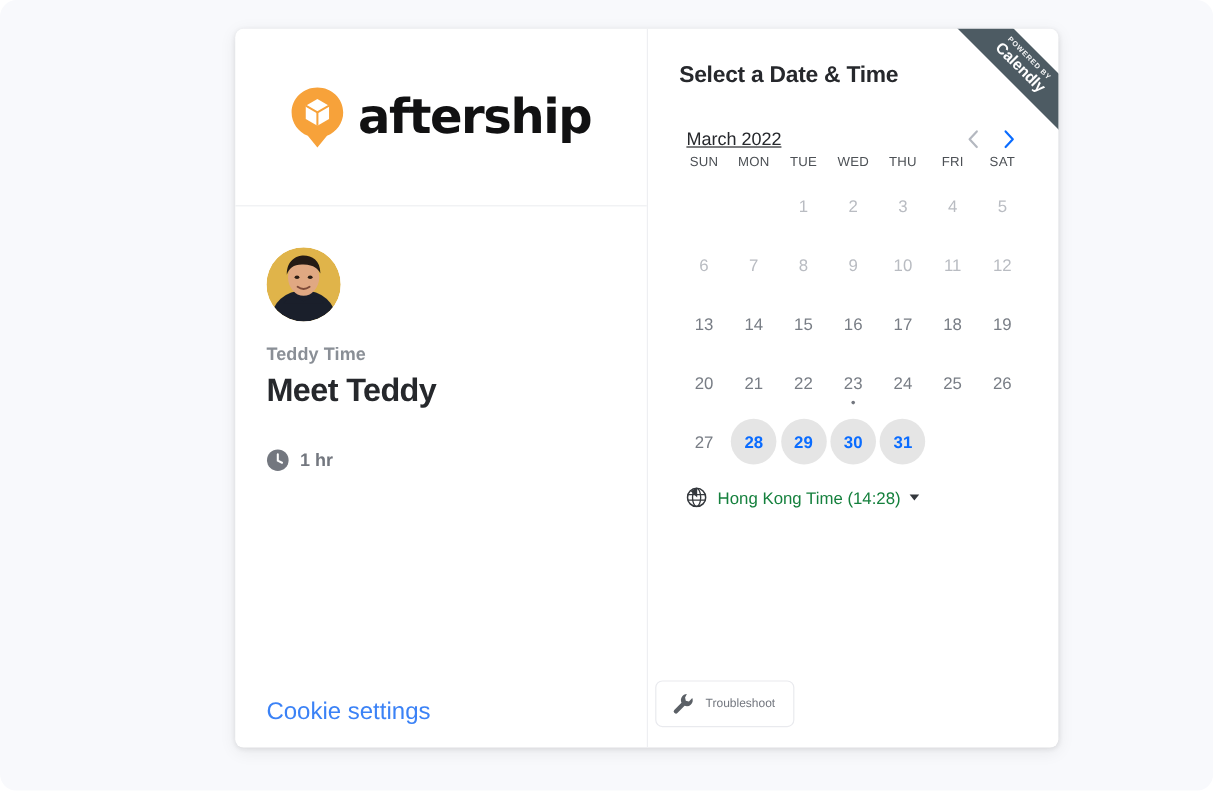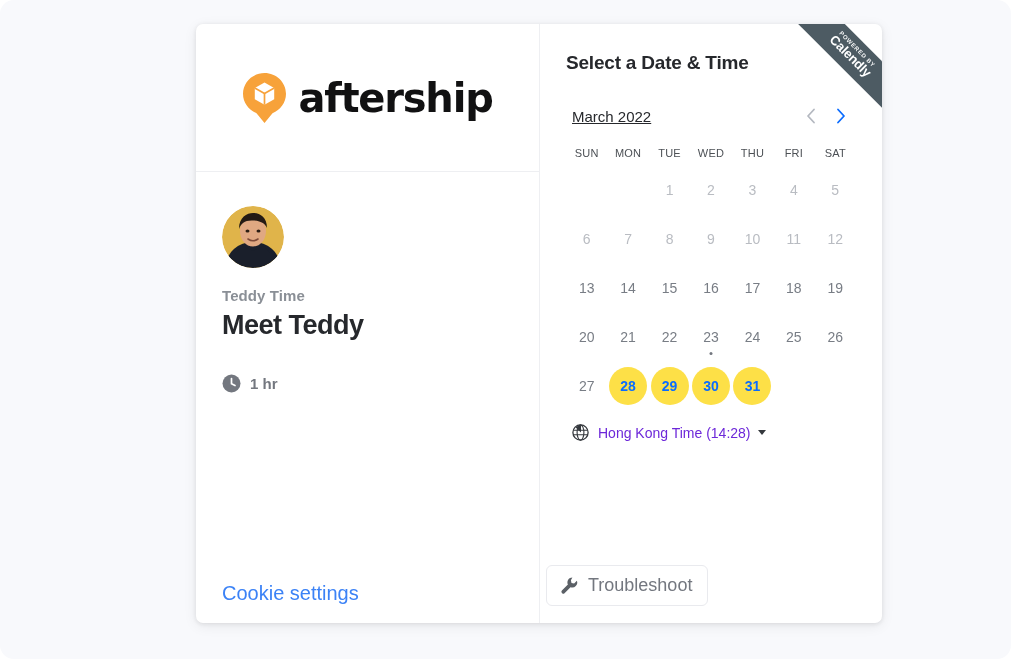--- a/index.html
+++ b/index.html
@@ -196,21 +196,20 @@
     justify-content: center;
     background: none;
     border: none;
     cursor: pointer;
   }
   #nav-prev svg { stroke: #b4b8c0; }
   #nav-next svg { stroke: #0a6cff; }
 
   
   #calendar {
-    margin-top: 18px;
   }
   #weekday-row, .week-row {
     display: grid;
     grid-template-columns: repeat(7, 1fr);
   }
   .weekday {
     text-align: center;
     font-size: 11px;
     color: #4c5055;
     letter-spacing: .2px;
@@ -232,21 +231,21 @@
     display: flex;
     align-items: center;
     justify-content: center;
     font-size: 14px;
     border: none;
     background: transparent;
   }
   .day-btn.disabled { color: #b9bcc2; cursor: default; }
   .day-btn.plain    { color: #787d85; cursor: default; }
   .day-btn.available {
-    background: #fde047;
+    background: #e5e5e5;
     color: #0a6cff;
     font-weight: 700;
     cursor: pointer;
   }
   .today-dot {
     position: absolute;
     bottom: 4px;
     left: 50%;
     transform: translateX(-50%);
     width: 3px;
@@ -260,21 +259,21 @@
     margin-top: 16px;
     display: flex;
     align-items: center;
     gap: 9px;
     padding-left: 6px;
     cursor: pointer;
     width: fit-content;
   }
   #timezone-label {
     font-size: 14px;
-    color: #6d28d9;
+    color: #15803d;
   }
   #tz-caret {
     width: 0; height: 0;
     border-left: 4px solid transparent;
     border-right: 4px solid transparent;
     border-top: 5px solid #34383d;
     margin-left: -2px;
   }
 
   
@@ -285,21 +284,21 @@
     display: flex;
     align-items: center;
     gap: 9px;
     padding: 9px 15px 9px 13px;
     background: #ffffff;
     border: 1px solid #e9eaee;
     border-radius: 6px;
     cursor: pointer;
   }
   #troubleshoot-label {
-    font-size: 18px;
+    font-size: 10px;
     color: #73777f;
   }
 </style>
 </head>
 <body>
 
 <div id="page">
 
   <div id="booking-card">
 

